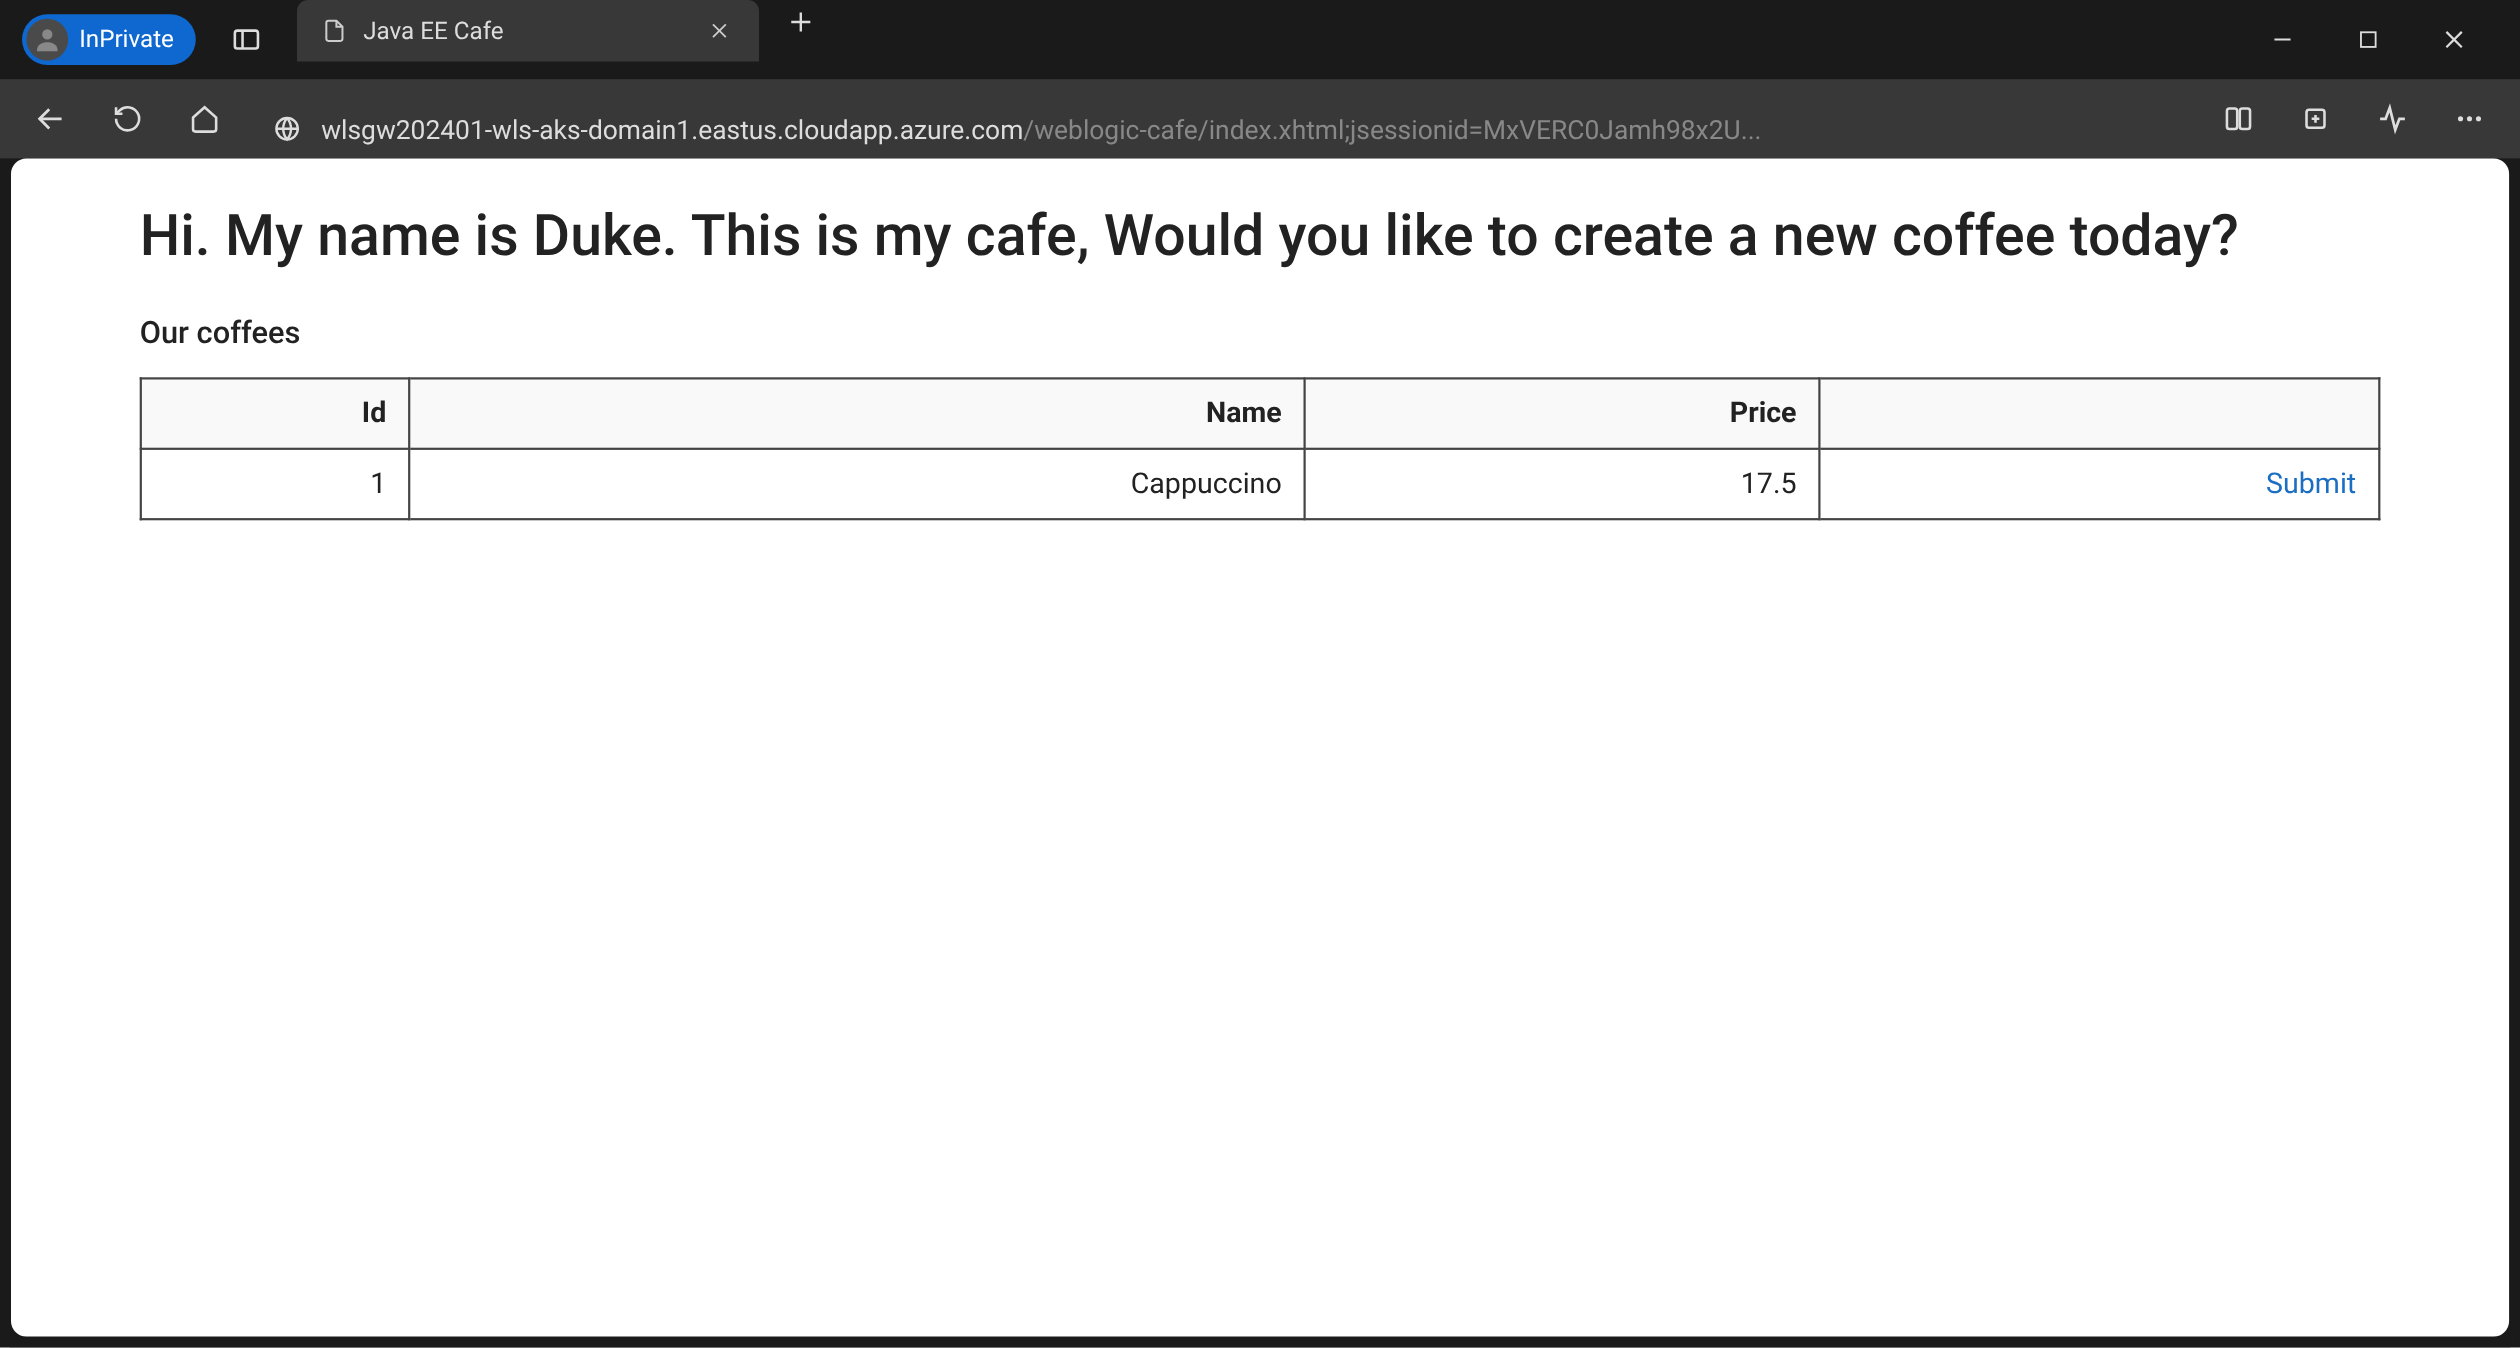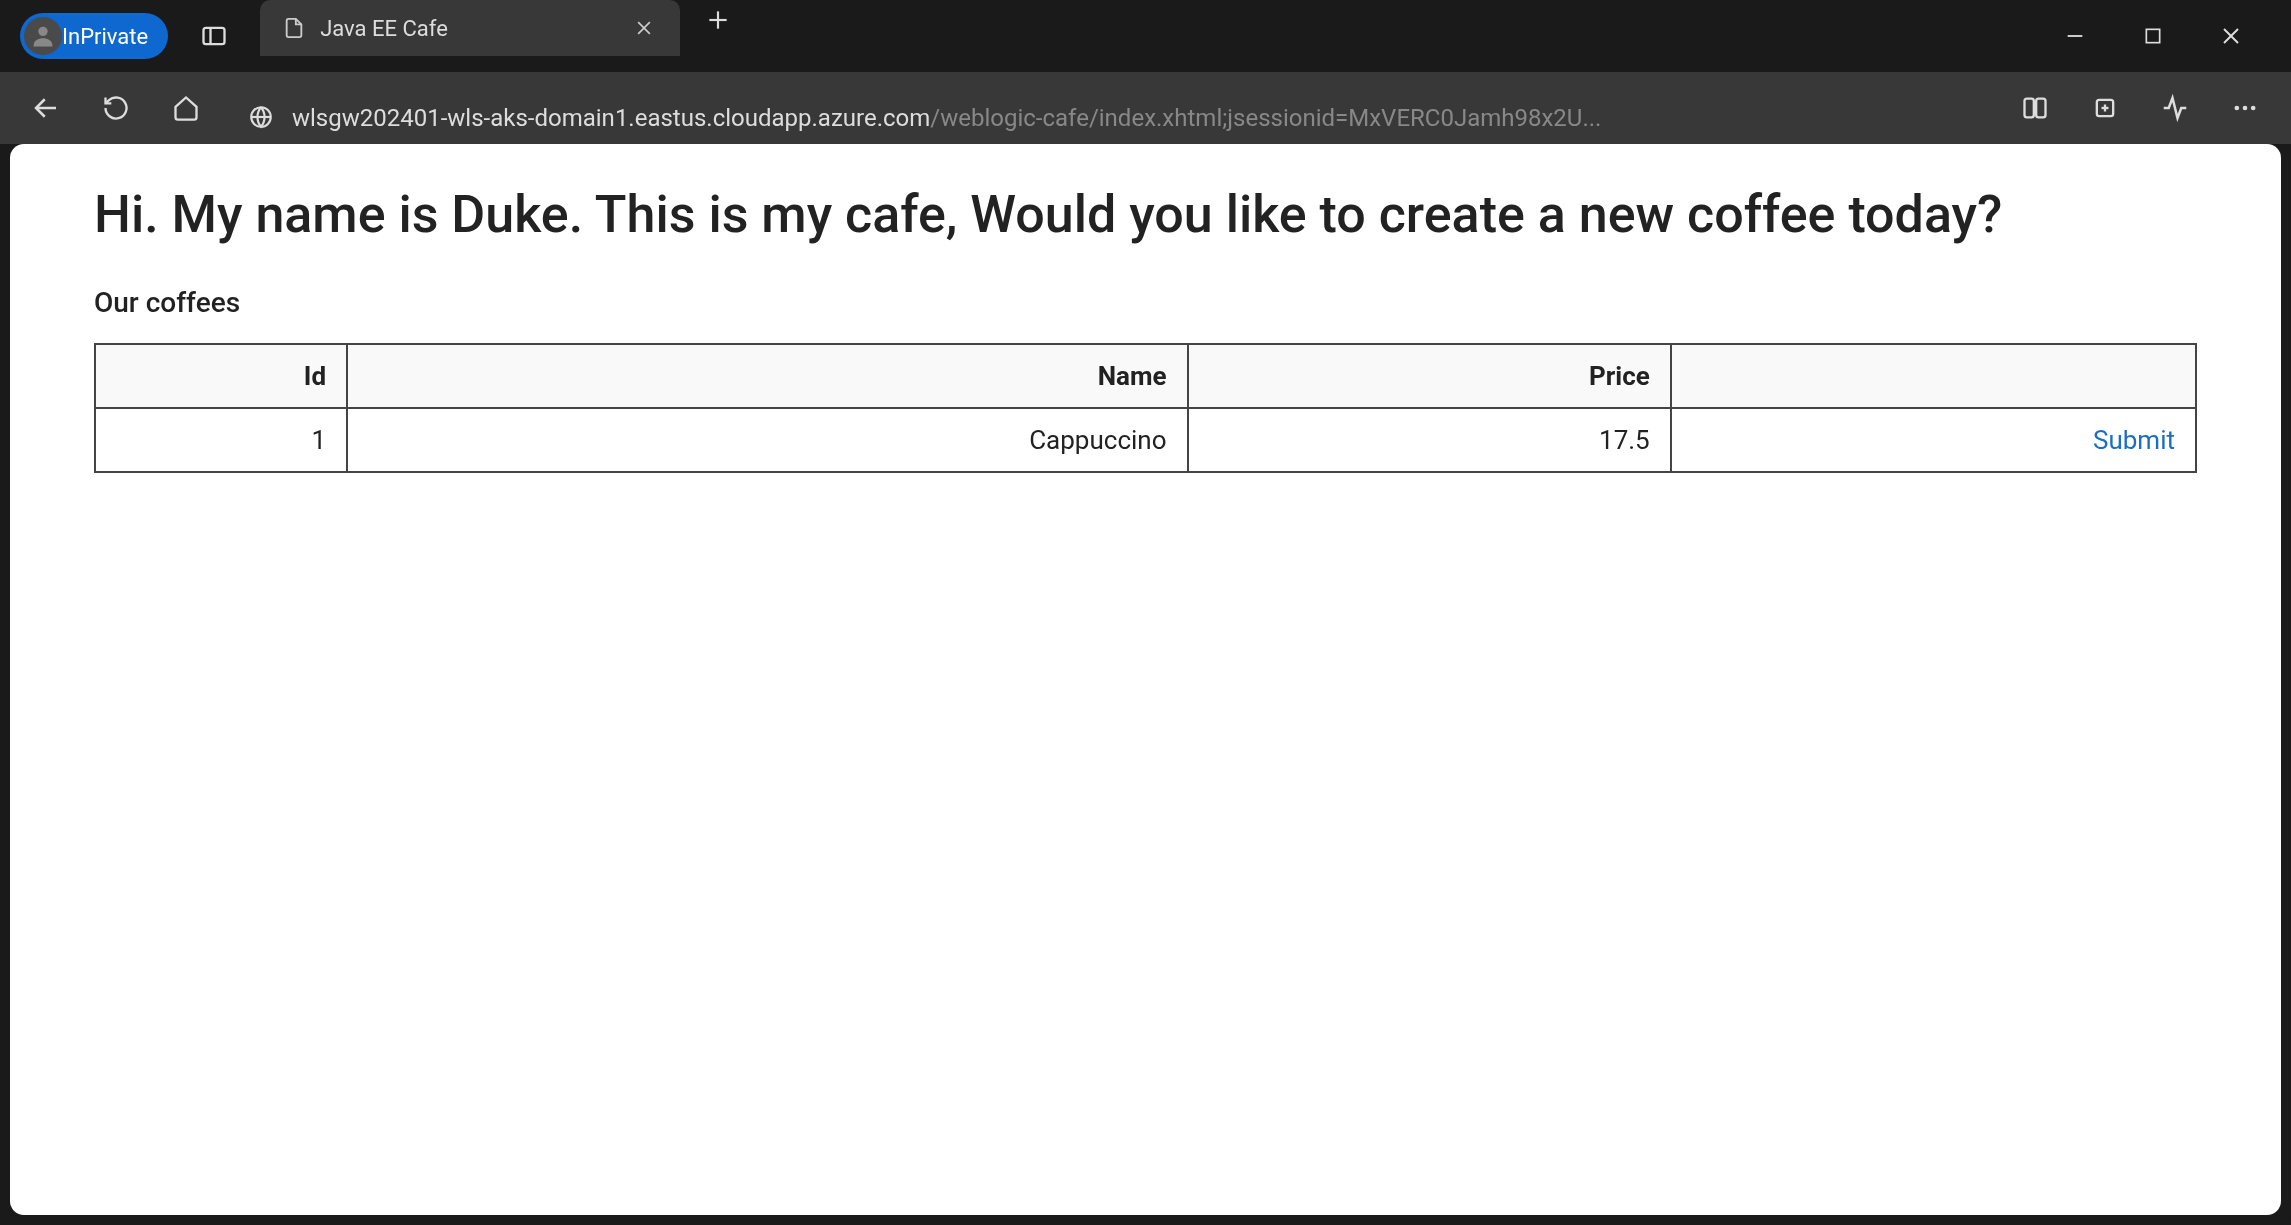--- a/index.html
+++ b/index.html
@@ -26,21 +26,21 @@
       padding: 0 20px;
       gap: 8px;
     }
     .inprivate-badge {
       display: flex;
       align-items: center;
       background: #0e68cf;
       color: white;
       border-radius: 24px;
       padding: 4px 20px 4px 4px;
-      gap: 0;
+      gap: 10px;
       font-size: 22px;
       height: 46px;
     }
     .inprivate-avatar {
       width: 38px;
       height: 38px;
       border-radius: 50%;
       background: #4a4a4a;
       display: flex;
       align-items: center;
@@ -159,21 +159,21 @@
       display: flex;
       gap: 30px;
       align-items: center;
     }
     .viewport {
       flex: 1;
       background: white;
       border-radius: 14px;
       margin: 0 10px 10px 10px;
       overflow: auto;
-      padding: 40px 84px;
+      padding: 40px 117px;
     }
     h1 {
       font-size: 52px;
       font-weight: 500;
       color: #222;
       margin-bottom: 40px;
       line-height: 1.2;
     }
     h2 {
       font-size: 28px;

